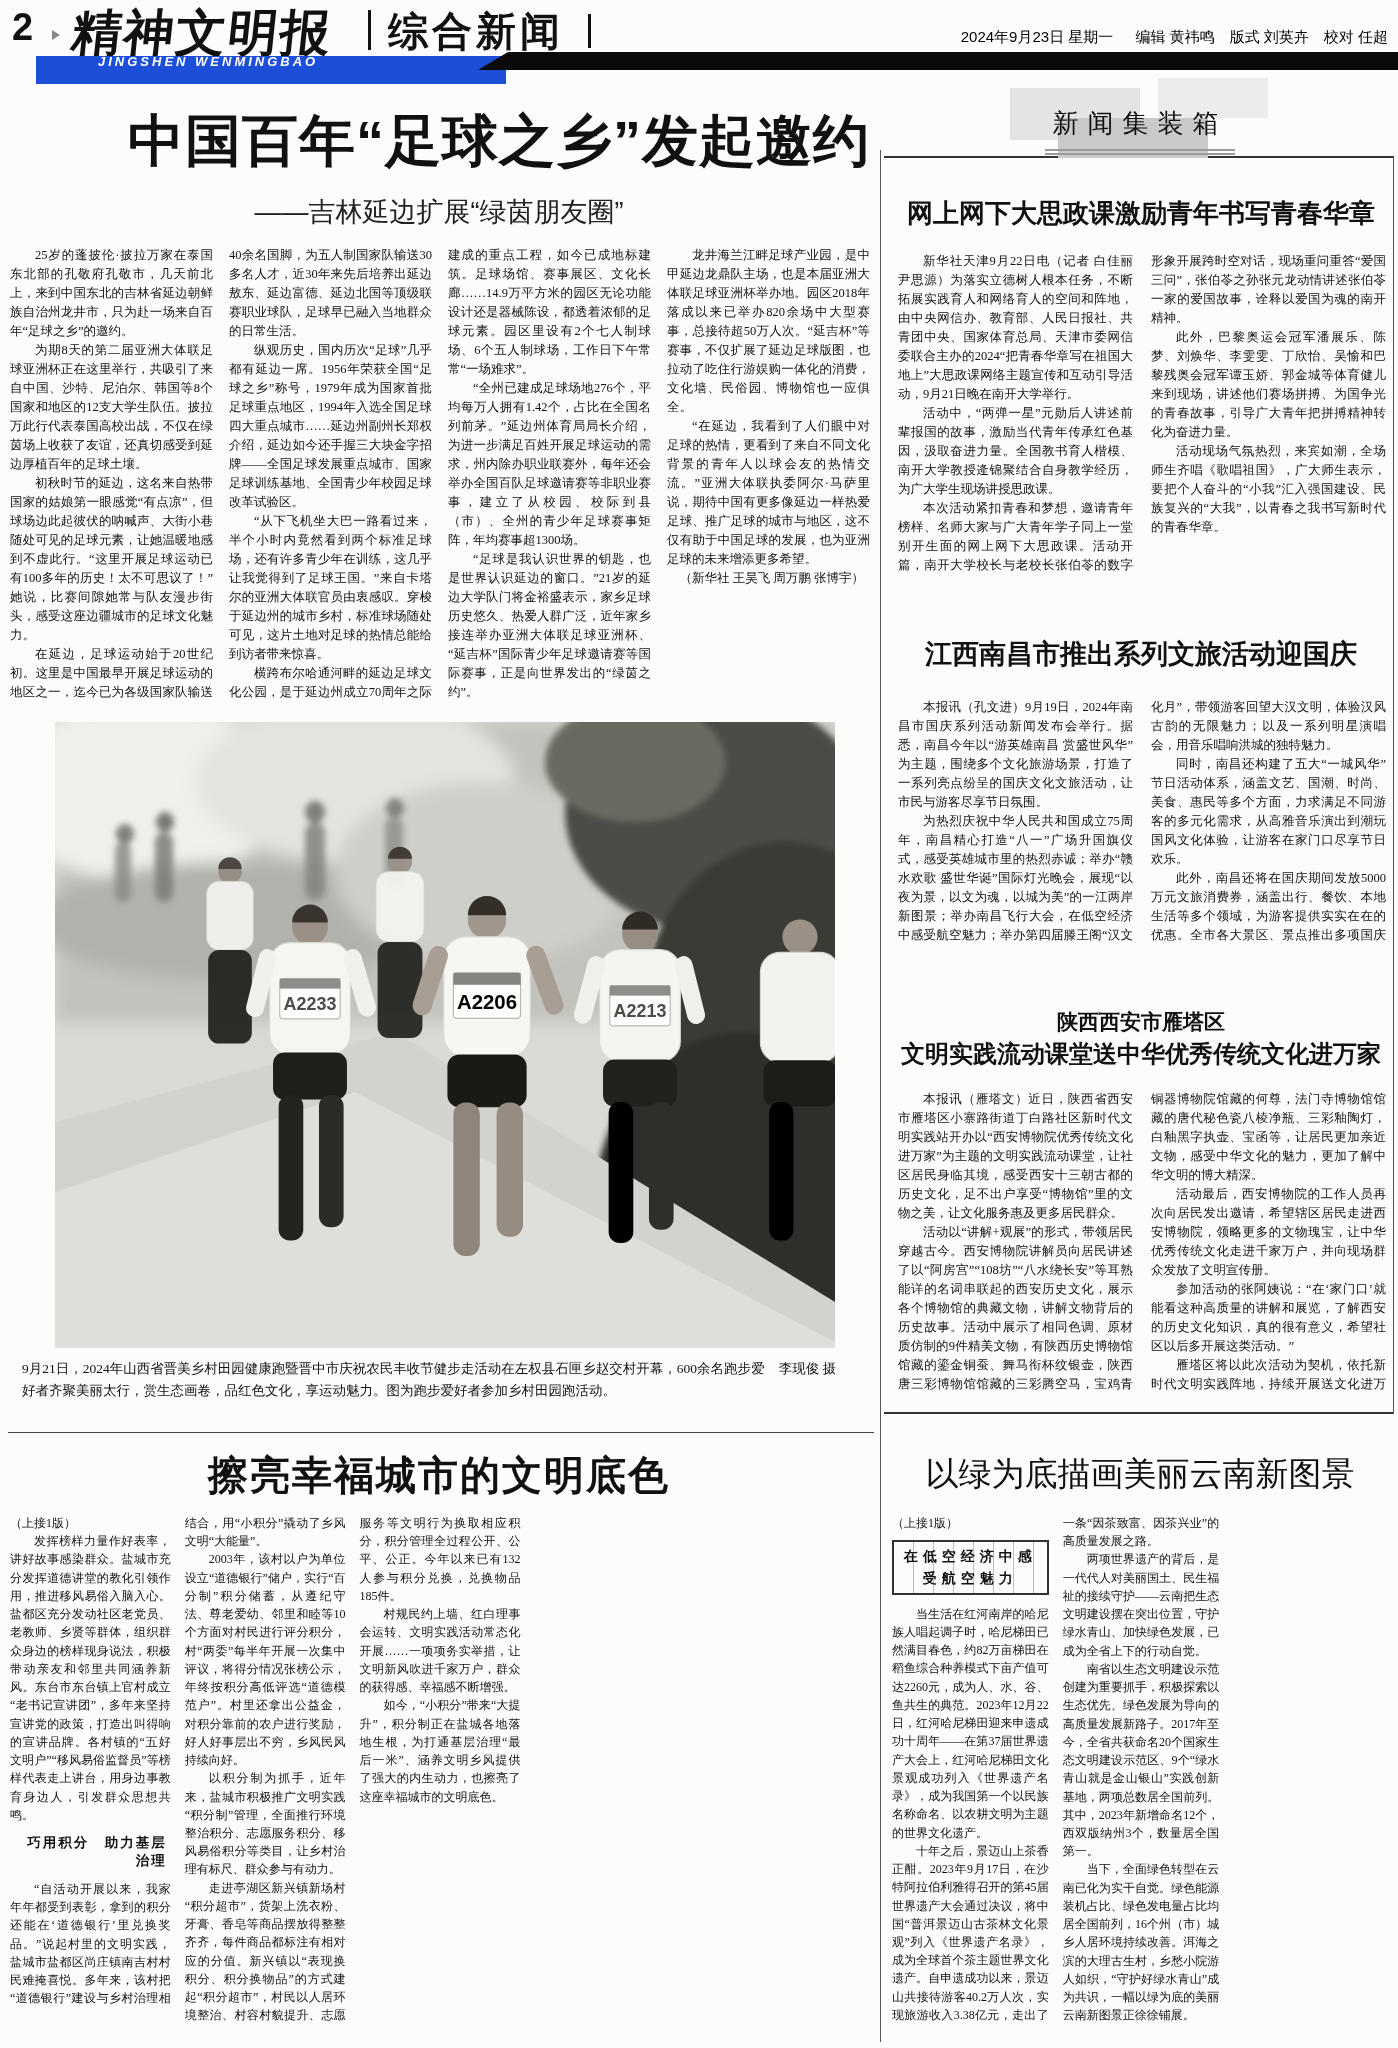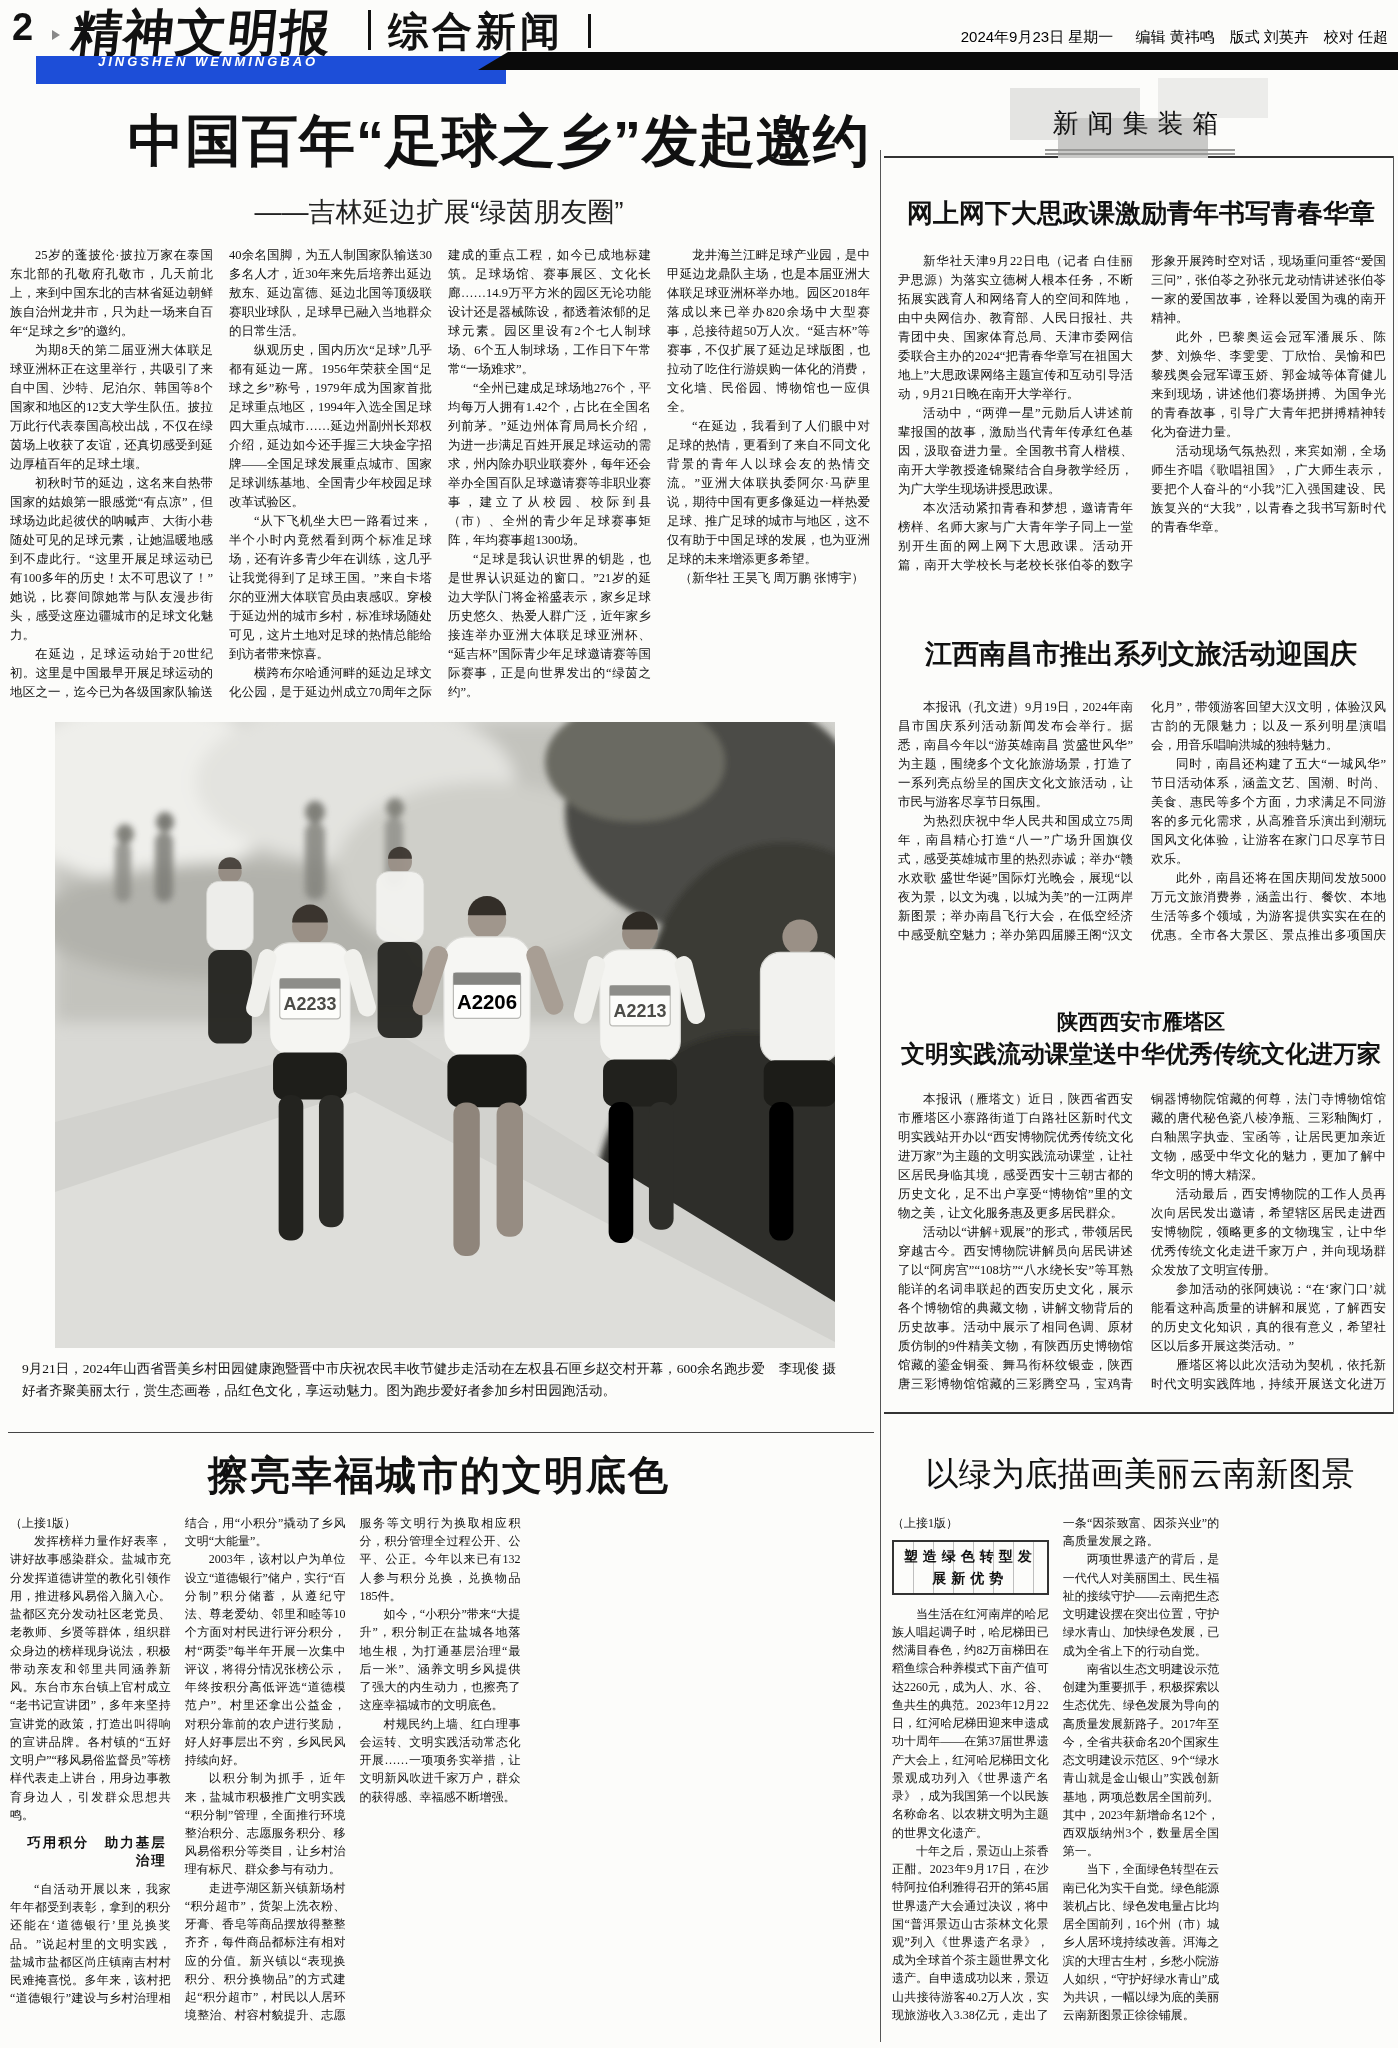--- a/index.html
+++ b/index.html
@@ -269,28 +269,28 @@
 
   <div class="city-headline">擦亮幸福城市的文明底色</div>
   <div class="city-body flow">
       <p class="cont">（上接1版）</p>
       <p>发挥榜样力量作好表率，讲好故事感染群众。盐城市充分发挥道德讲堂的教化引领作用，推进移风易俗入脑入心。盐都区充分发动社区老党员、老教师、乡贤等群体，组织群众身边的榜样现身说法，积极带动亲友和邻里共同涵养新风。东台市东台镇上官村成立“老书记宣讲团”，多年来坚持宣讲党的政策，打造出叫得响的宣讲品牌。各村镇的“五好文明户”“移风易俗监督员”等榜样代表走上讲台，用身边事教育身边人，引发群众思想共鸣。</p>
       <h4>巧用积分　助力基层治理</h4>
       <p>“自活动开展以来，我家年年都受到表彰，拿到的积分还能在‘道德银行’里兑换奖品。”说起村里的文明实践，盐城市盐都区尚庄镇南吉村村民难掩喜悦。多年来，该村把“道德银行”建设与乡村治理相结合，用“小积分”撬动了乡风文明“大能量”。</p>
       <p>2003年，该村以户为单位设立“道德银行”储户，实行“百分制”积分储蓄，从遵纪守法、尊老爱幼、邻里和睦等10个方面对村民进行评分积分，村“两委”每半年开展一次集中评议，将得分情况张榜公示，年终按积分高低评选“道德模范户”。村里还拿出公益金，对积分靠前的农户进行奖励，好人好事层出不穷，乡风民风持续向好。</p>
       <p>以积分制为抓手，近年来，盐城市积极推广文明实践“积分制”管理，全面推行环境整治积分、志愿服务积分、移风易俗积分等类目，让乡村治理有标尺、群众参与有动力。</p>
       <p>走进亭湖区新兴镇新场村“积分超市”，货架上洗衣粉、牙膏、香皂等商品摆放得整整齐齐，每件商品都标注有相对应的分值。新兴镇以“表现换积分、积分换物品”的方式建起“积分超市”，村民以人居环境整治、村容村貌提升、志愿服务等文明行为换取相应积分，积分管理全过程公开、公平、公正。今年以来已有132人参与积分兑换，兑换物品185件。</p>
+      <p>村规民约上墙、红白理事会运转、文明实践活动常态化开展……一项项务实举措，让文明新风吹进千家万户，群众的获得感、幸福感不断增强。</p>
       <p>如今，“小积分”带来“大提升”，积分制正在盐城各地落地生根，为打通基层治理“最后一米”、涵养文明乡风提供了强大的内生动力，也擦亮了这座幸福城市的文明底色。</p>
-      <p>村规民约上墙、红白理事会运转、文明实践活动常态化开展……一项项务实举措，让文明新风吹进千家万户，群众的获得感、幸福感不断增强。</p>
     </div>
 
   <div class="yunnan-headline">以绿为底描画美丽云南新图景</div>
   <div class="yunnan-body flow">
       <p class="cont">（上接1版）</p>
-      <p class="box">塑造绿色转型发展新优势</p>
+      <p class="box">在低空经济中感受航空魅力</p>
       <p>当生活在红河南岸的哈尼族人唱起调子时，哈尼梯田已然满目春色，约82万亩梯田在稻鱼综合种养模式下亩产值可达2260元，成为人、水、谷、鱼共生的典范。2023年12月22日，红河哈尼梯田迎来申遗成功十周年——在第37届世界遗产大会上，红河哈尼梯田文化景观成功列入《世界遗产名录》，成为我国第一个以民族名称命名、以农耕文明为主题的世界文化遗产。</p>
       <p>十年之后，景迈山上茶香正酣。2023年9月17日，在沙特阿拉伯利雅得召开的第45届世界遗产大会通过决议，将中国“普洱景迈山古茶林文化景观”列入《世界遗产名录》，成为全球首个茶主题世界文化遗产。自申遗成功以来，景迈山共接待游客40.2万人次，实现旅游收入3.38亿元，走出了一条“因茶致富、因茶兴业”的高质量发展之路。</p>
       <p>两项世界遗产的背后，是一代代人对美丽国土、民生福祉的接续守护——云南把生态文明建设摆在突出位置，守护绿水青山、加快绿色发展，已成为全省上下的行动自觉。</p>
       <p>南省以生态文明建设示范创建为重要抓手，积极探索以生态优先、绿色发展为导向的高质量发展新路子。2017年至今，全省共获命名20个国家生态文明建设示范区、9个“绿水青山就是金山银山”实践创新基地，两项总数居全国前列。其中，2023年新增命名12个，西双版纳州3个，数量居全国第一。</p>
       <p>当下，全面绿色转型在云南已化为实干自觉。绿色能源装机占比、绿色发电量占比均居全国前列，16个州（市）城乡人居环境持续改善。洱海之滨的大理古生村，乡愁小院游人如织，“守护好绿水青山”成为共识，一幅以绿为底的美丽云南新图景正徐徐铺展。</p>
     </div>
 
 </div>
 
 </body></html>

